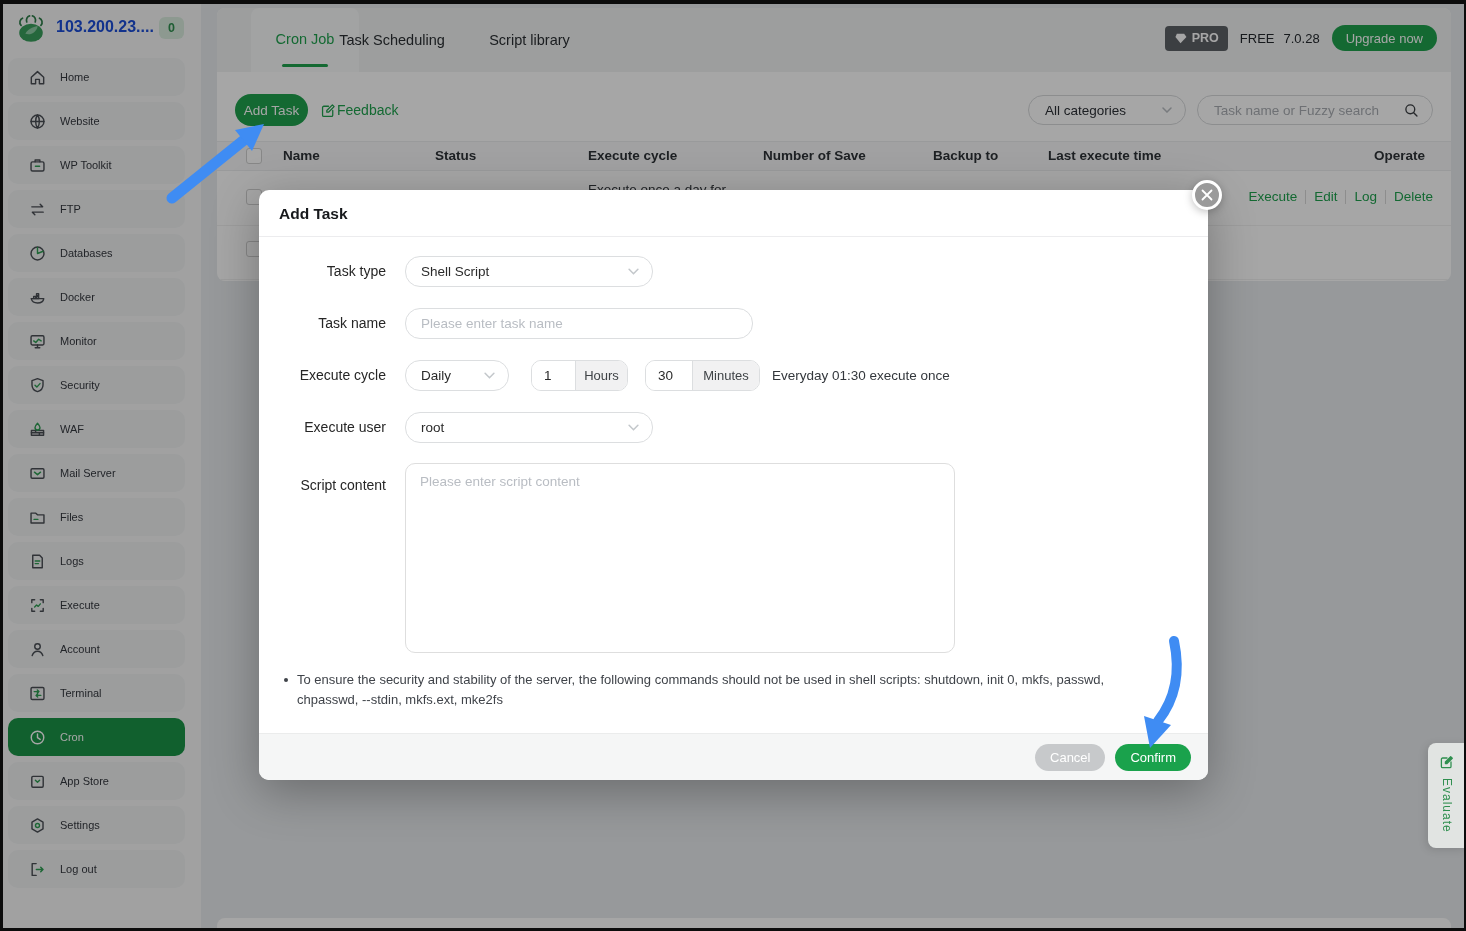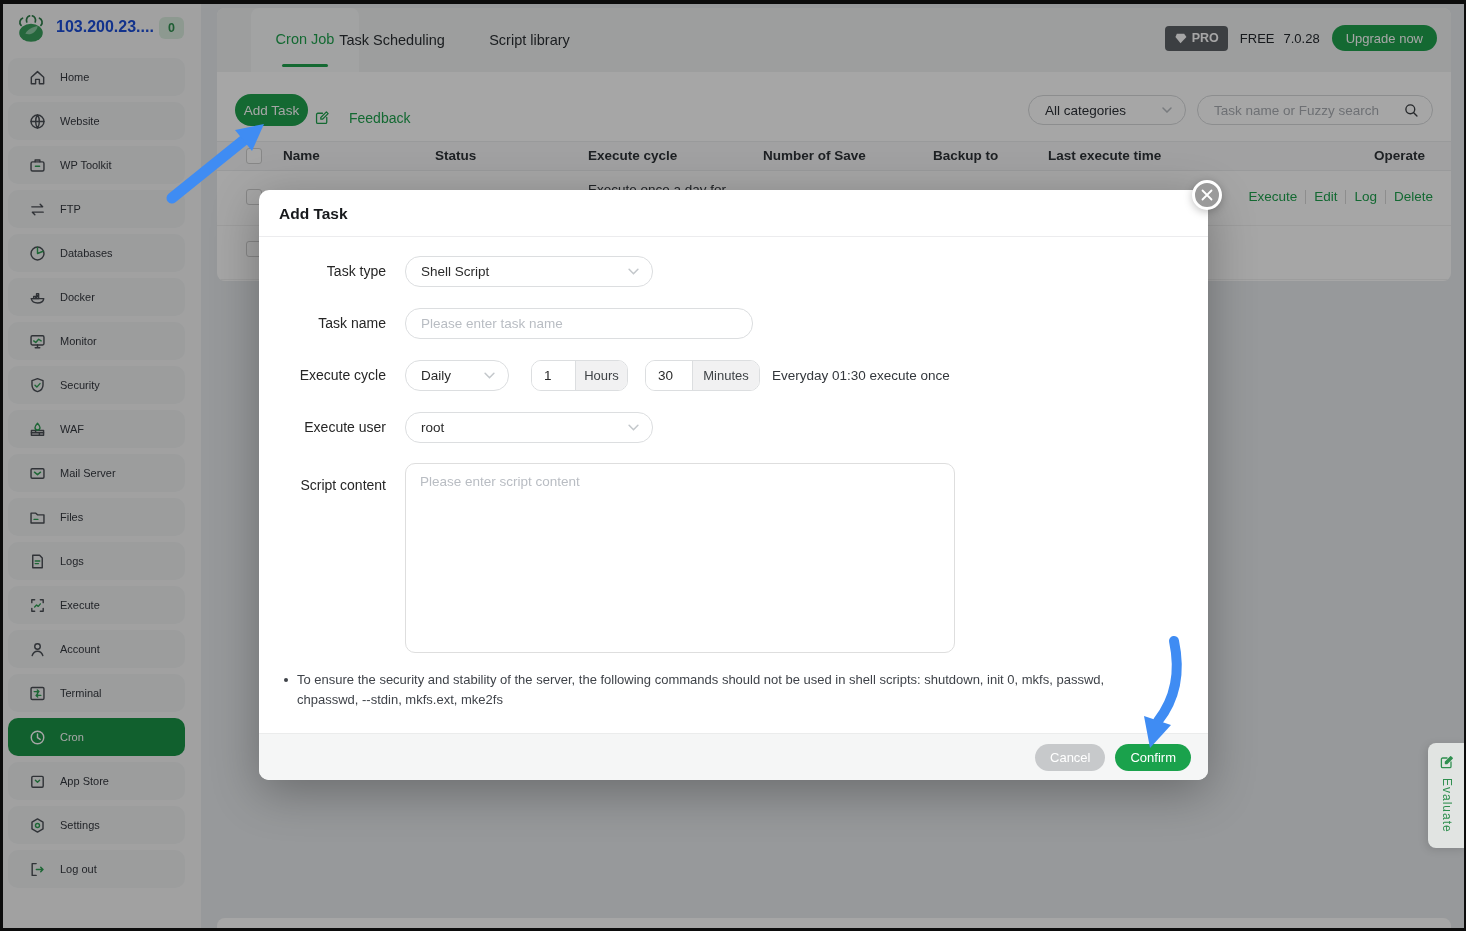--- a/index.html
+++ b/index.html
@@ -34,21 +34,21 @@
   .tab { top:0; height:64px; line-height:64px; font-size:14.5px; color:#2b2f33; text-align:center; cursor:pointer; }
   .topcluster { right:14px; top:17px; display:flex; align-items:center; gap:12px; }
   .probadge { height:25px; padding:0 9px; border-radius:4px; background:#5d6166; color:#fff;
               display:flex; align-items:center; gap:5px; font-size:12.5px; font-weight:700; }
   .plantxt { font-size:13px; color:#24282d; }
   .vertxt { font-size:13px; color:#24282d; margin-left:-3px; }
   .pillbtn { height:26px; padding:0 14px; border-radius:13px; background:#1fa24e; color:#fff; font-size:13px;
              display:flex; align-items:center; border:none; cursor:pointer; }
   .addbtn { left:18px; top:86px; width:73px; height:32px; border-radius:16px; background:#1fa24e; color:#fff;
             font-size:13.5px; display:flex; align-items:center; justify-content:center; border:none; cursor:pointer; }
-  .feedback { left:97px; top:86px; height:32px; display:flex; align-items:flex-end; gap:18px; cursor:pointer; }
+  .feedback { left:103px; top:86px; height:32px; display:flex; align-items:center; gap:0; cursor:pointer; }
   .feedback span { font-size:14px; color:#1fa24e; }
   .selbox { height:30px; border:1px solid #d7d9db; border-radius:15px; background:#fff;
             display:flex; align-items:center; cursor:pointer; }
   .selbox .selval { font-size:13.5px; color:#2c3036; padding-left:16px; flex:1; }
   .chev { margin-right:13px; }
   .searchbox { left:980px; top:87px; width:236px; height:30px; border:1px solid #d7d9db; border-radius:15px; background:#fff;
                display:flex; align-items:center; }
   .searchbox input { flex:1; border:none; outline:none; background:transparent; padding:0 4px 0 16px; font-size:13.5px;
                      font-family:inherit; color:#2c3036; }
   .searchbox input::placeholder { color:#a9adb3; }

